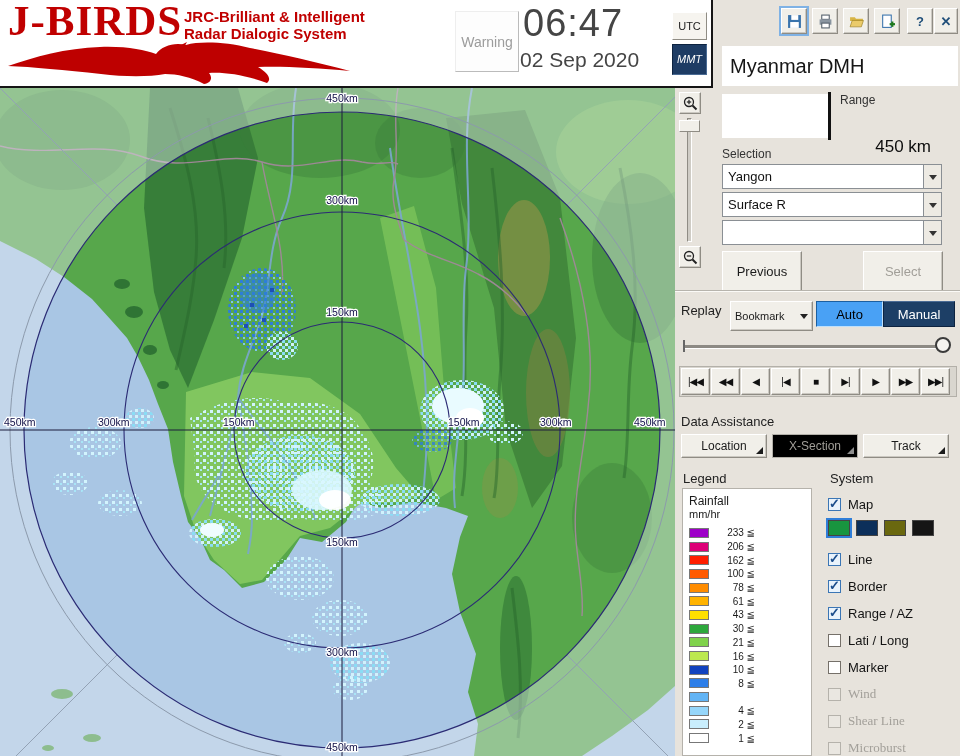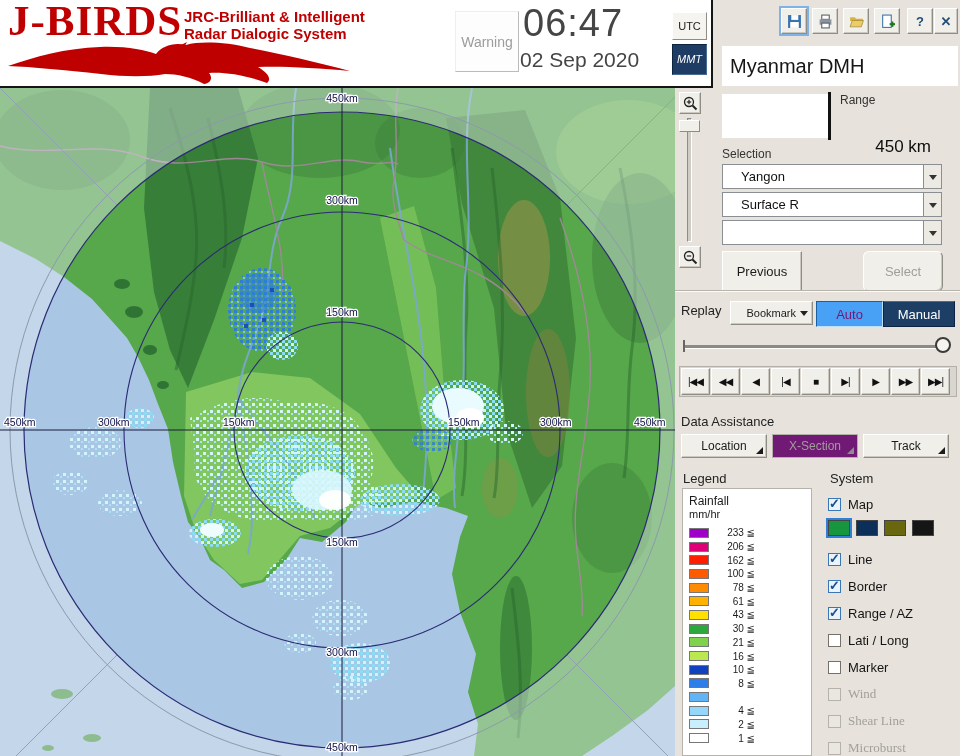--- a/index.html
+++ b/index.html
@@ -34,47 +34,47 @@
   .glyph-ic{font-size:13px;font-weight:bold;color:#1F4E79;}
   .station-box{position:absolute;left:47px;top:46px;width:236px;height:40px;background:#fff;
                display:flex;align-items:center;padding-left:8px;box-sizing:border-box;font-size:20px;color:#161616;}
   .range-box{position:absolute;left:47px;top:94px;width:106px;height:44px;background:#fff;}
   .range-bar{position:absolute;left:153px;top:92px;width:3px;height:48px;background:#111;}
   .range-label{position:absolute;left:165px;top:93px;font-size:12px;color:#333;}
   .range-value{position:absolute;left:158px;top:109px;width:98px;font-size:17px;color:#0d0d0d;text-align:right;margin-top:28px;}
   .sel-label{position:absolute;left:47px;top:147px;font-size:12px;color:#333;}
   .dd{position:absolute;left:47px;width:220px;height:25px;background:#fff;border:1px solid #8a8f94;
       box-sizing:border-box;display:flex;align-items:stretch;}
-  .dd .val{flex:1;padding-left:18px;font-size:13px;color:#111;display:flex;align-items:center;}
+  .dd .val{flex:1;padding-left:5px;font-size:13px;color:#111;display:flex;align-items:center;}
   .dd .arrow{width:17px;background:#EDEAE3;border-left:1px solid #8a8f94;display:flex;align-items:center;justify-content:center;}
   .dd .arrow::after{content:"";border:4px solid transparent;border-top:5px solid #333;margin-top:5px;}
   .pbtn{position:absolute;top:251px;height:41px;font-size:13px;color:#1b1b1b;
         display:flex;align-items:center;justify-content:center;}
-  .pbtn.disabled{color:#A19E98;border-radius:6px;}
+  .pbtn.disabled{color:#A19E98;}
   .sep{position:absolute;left:0;top:290px;width:285px;height:0;border-top:1px solid #B7B4AD;border-bottom:1px solid #FBFAF7;}
   .small-label{position:absolute;font-size:13px;color:#222;}
   .bookmark-btn{position:absolute;left:55px;top:301px;width:83px;height:24px;font-size:11px;color:#1b1b1b;
-                display:flex;align-items:center;justify-content:flex-end;padding:8px 4px;}
+                display:flex;align-items:center;justify-content:space-between;padding:14px 4px;}
   .bm-caret{border:4px solid transparent;border-top:5px solid #222;margin-top:5px;margin-left:4px;}
   .mode-btn{position:absolute;top:301px;height:26px;font-size:13px;display:flex;align-items:center;justify-content:center;box-sizing:border-box;}
-  .mode-auto{left:141px;width:67px;background:#49A1F5;color:#701a75;border:1px solid #1C5FA0;
+  .mode-auto{left:141px;width:67px;background:#49A1F5;color:#000000;border:1px solid #1C5FA0;
              border-bottom-color:#BFE0FB;border-right-color:#BFE0FB;}
   .mode-manual{left:208px;width:72px;background:#1D3F66;color:#fff;border:1px solid #0D2340;border-top-color:#4A6B94;}
   .slider-start{position:absolute;left:8px;top:340px;width:2px;height:12px;background:#666;}
   .slider-track{position:absolute;left:10px;top:345px;width:262px;height:3px;background:#8D8A84;border-bottom:1px solid #fff;}
   .slider-thumb{position:absolute;left:260px;top:337px;width:16px;height:16px;border-radius:50%;
                 background:#F6F4F0;border:2px solid #3b3b3b;box-sizing:border-box;}
   .play-strip{position:absolute;left:4px;top:366px;width:278px;height:31px;background:#D9D6CF;
               border:1px solid #B3B0A9;box-sizing:border-box;}
   .play-btn{position:absolute;top:368px;width:29px;height:27px;font-size:10px;display:flex;align-items:center;
             justify-content:center;color:#111;letter-spacing:-1px;}
   .da-btn{position:absolute;top:434px;width:86px;height:24px;font-size:12px;color:#1b1b1b;
           display:flex;align-items:center;justify-content:center;}
   .da-btn::after{content:"";position:absolute;right:3px;bottom:3px;border-left:7px solid transparent;border-bottom:7px solid #1b1b1b;}
-  .da-btn.disabled{background:#701a75;color:#A19E98;border-color:#B3B0A9;box-shadow:none;}
+  .da-btn.disabled{background:#000000;color:#A19E98;border-color:#B3B0A9;box-shadow:none;}
   .da-btn.disabled::after{border-bottom-color:#8d8d8d;}
   .legend-box{position:absolute;left:7px;top:488px;width:130px;height:268px;background:#fff;
               border:1px solid #B5B2AB;box-sizing:border-box;padding:5px 4px 0 6px;}
   .legend-title{font-size:12px;color:#1b1b1b;}
   .legend-unit{font-size:11px;color:#1b1b1b;margin-bottom:6px;}
   .lrow{display:flex;align-items:center;height:13.7px;}
   .lswatch{width:20px;height:10px;border:1px solid #777;box-sizing:border-box;background:#ccc;}
   .llabel{width:46px;text-align:right;font-size:10px;color:#1b1b1b;}
   .ov-row{position:absolute;left:153px;display:flex;align-items:center;height:16px;gap:7px;}
   .cb{width:13px;height:13px;background:#fff;border:1px solid #757069;box-sizing:border-box;position:relative;flex:none;}

